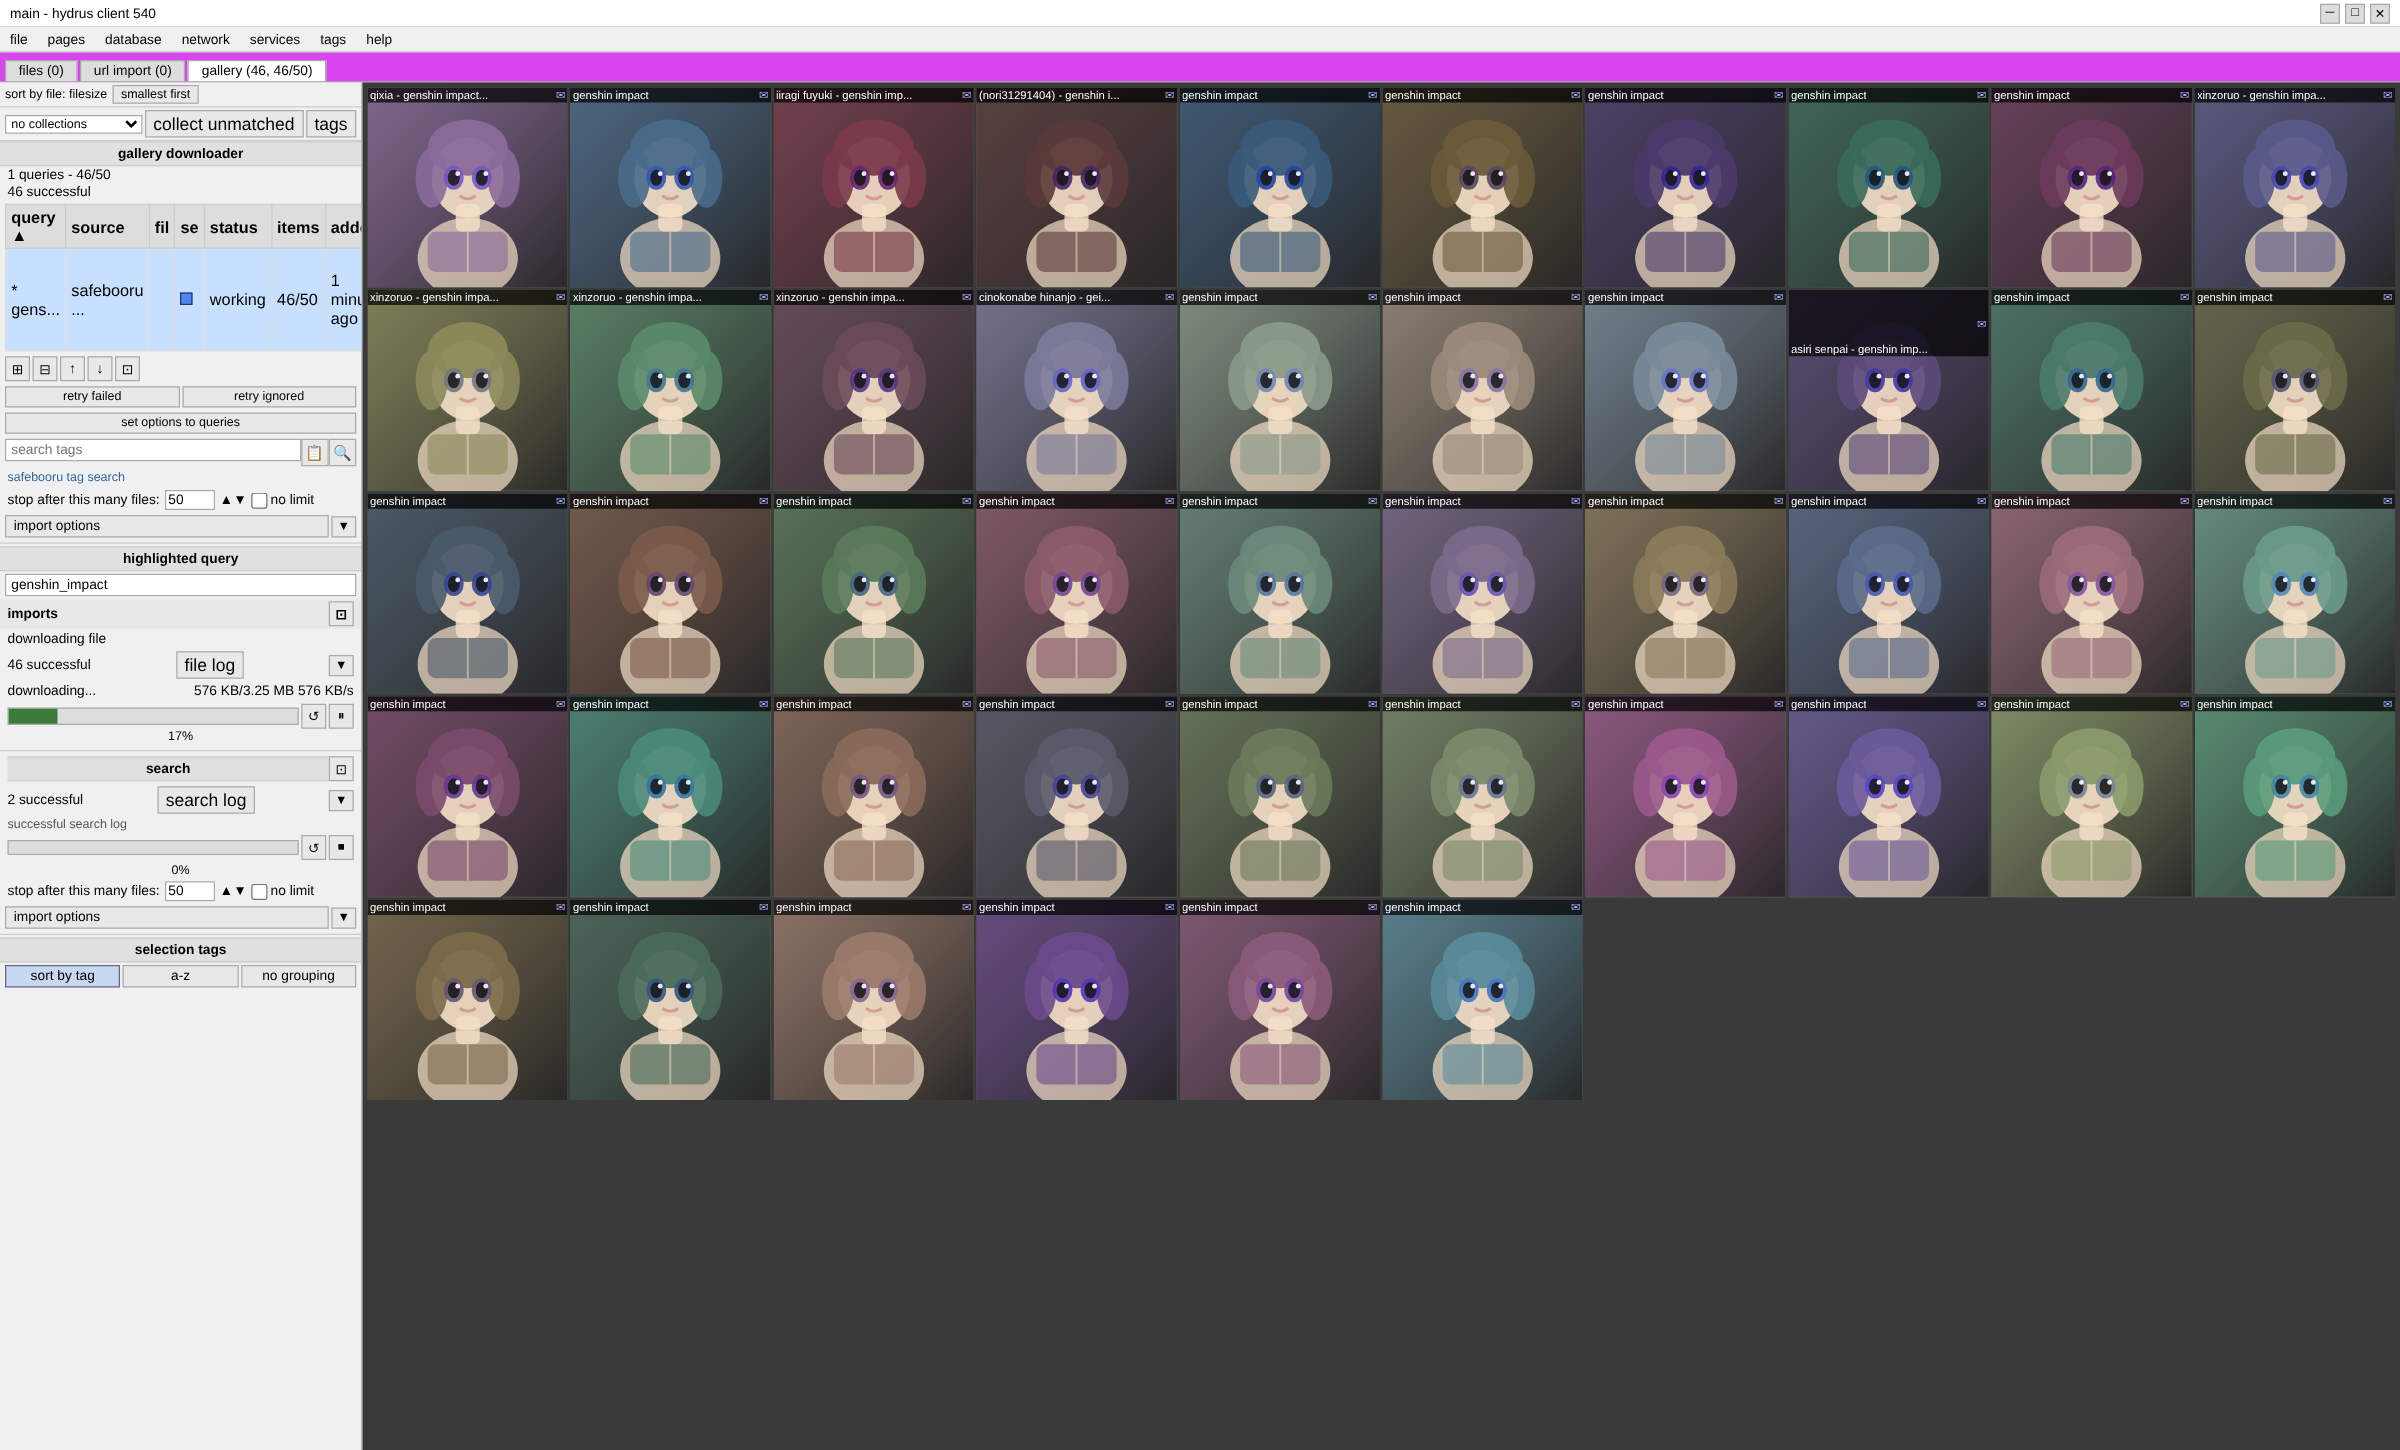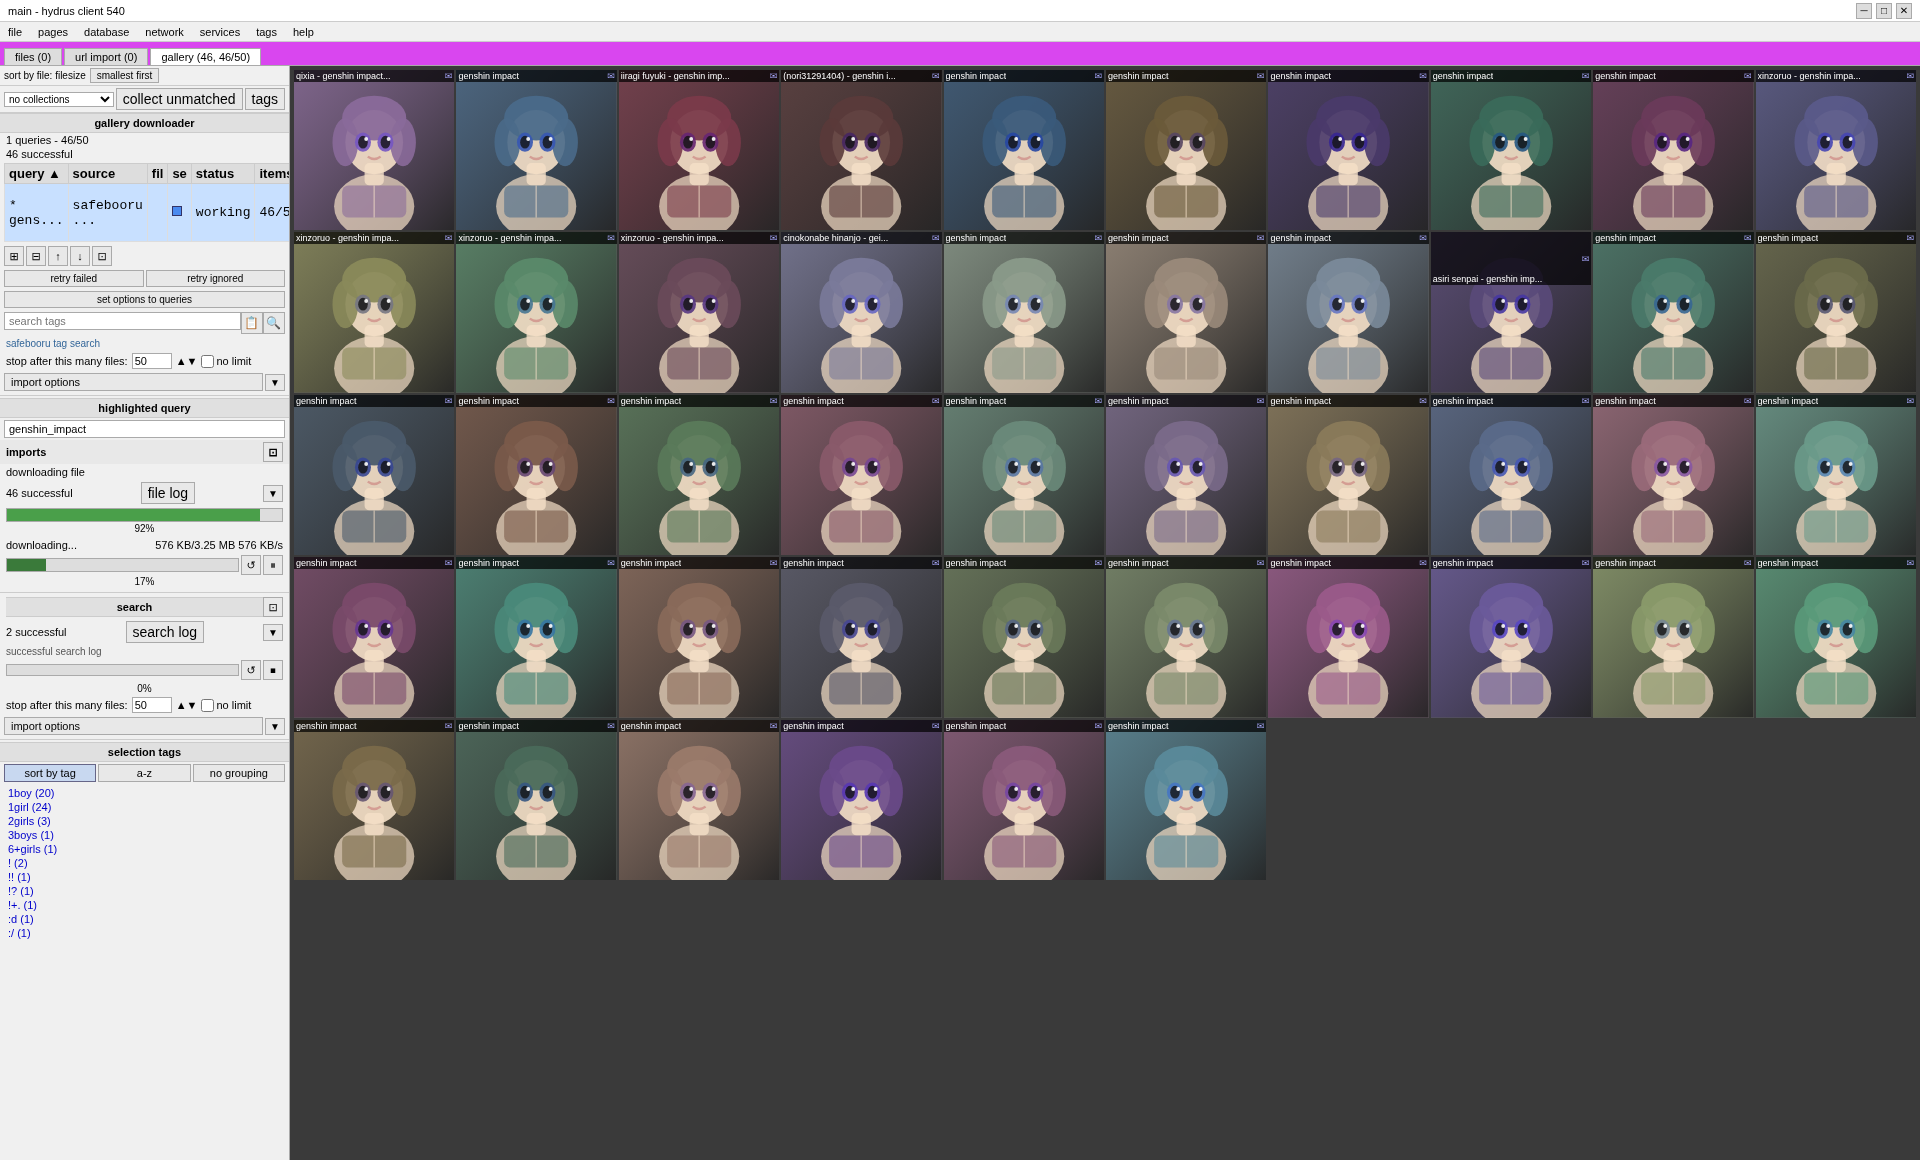--- a/index.html
+++ b/index.html
@@ -31,21 +31,21 @@
     
     
     .section-header { background: #e0e0e0; padding: 3px 6px; font-weight: bold; font-size: 11px; border-bottom: 1px solid #ccc; border-top: 1px solid #ccc; text-align: center; }
     
     
     .stat-line { padding: 1px 6px; font-size: 11px; }
     
     
     .query-table { width: 100%; border-collapse: collapse; font-size: 13px; }
     .query-table th { background: #ddd; padding: 2px 4px; border: 1px solid #ccc; text-align: left; cursor: pointer; }
-    .query-table td { padding: 6px 4px; border: 1px solid #ddd; font-family: Liberation Mono, monospace; }
+    .query-table td { padding: 18px 4px; border: 1px solid #ddd; }
     .query-table tr.selected td { background: #c8e0ff; }
     
     
     .btn-row { display: flex; gap: 2px; padding: 2px 4px; flex-wrap: wrap; }
     .btn-small { padding: 2px 6px; border: 1px solid #aaa; background: #e8e8e8; cursor: pointer; font-size: 14px; }
     .btn-wide { padding: 2px 8px; border: 1px solid #aaa; background: #e8e8e8; cursor: pointer; font-size: 10px; flex: 1; }
     
     
     .search-row { display: flex; align-items: flex-start; padding: 2px 4px; gap: 0; }
     .search-input { flex: 1; font-size: 11px; border: 1px solid #aaa; padding: 2px 4px; background: #fff; }
@@ -243,26 +243,20 @@
     <div class="imports-detail">
       <span>downloading file</span>
     </div>
 
     <div class="log-row">
       <span>46 successful</span>
       <button class="btn-small">file log</button>
       <button class="dropdown-arrow">▼</button>
     </div>
 
-    <div class="progress-container">
-      <div class="progress-bar-outer">
-        <div class="progress-bar-inner" style="width:92%;"></div>
-      </div>
-      <div class="percent-text">92%</div>
-    </div>
 
     <div class="log-row">
       <span>downloading...</span>
       <span>576 KB/3.25 MB 576 KB/s</span>
     </div>
 
     <div class="progress-container">
       <div style="display:flex; align-items:center; gap:2px;">
         <div class="progress-bar-outer" style="flex:1;">
           <div class="progress-bar-inner small" style="width:17%;"></div>
@@ -315,33 +309,20 @@
     <div class="divider"></div>
 
     <div class="section-header">selection tags</div>
 
     <div class="tag-controls">
       <button class="tag-btn active">sort by tag</button>
       <button class="tag-btn">a-z</button>
       <button class="tag-btn">no grouping</button>
     </div>
 
-    <div class="tag-list" id="tag-list-container">
-    <div class="tag-item">1boy (20)</div>
-        <div class="tag-item">1girl (24)</div>
-        <div class="tag-item">2girls (3)</div>
-        <div class="tag-item">3boys (1)</div>
-        <div class="tag-item">6+girls (1)</div>
-        <div class="tag-item">! (2)</div>
-        <div class="tag-item">!! (1)</div>
-        <div class="tag-item">!? (1)</div>
-        <div class="tag-item">!+. (1)</div>
-        <div class="tag-item">:d (1)</div>
-        <div class="tag-item">:/ (1)</div>
-      </div>
 
   </div>
 
   <div id="right-panel">
     <div class="image-grid" id="image-grid-container">
     <div class="image-cell">
           <div style="width: 100%; height: 100%; position: absolute; top: 0px; left: 0px;"><svg xmlns="http://www.w3.org/2000/svg" viewBox="0 0 100 100" width="100%" height="100%">
     <rect width="100" height="100" fill="#8a6a9a" opacity="0.3"></rect>
     <rect width="100" height="100" fill="#8a6a9a" opacity="0.2"></rect>
 

